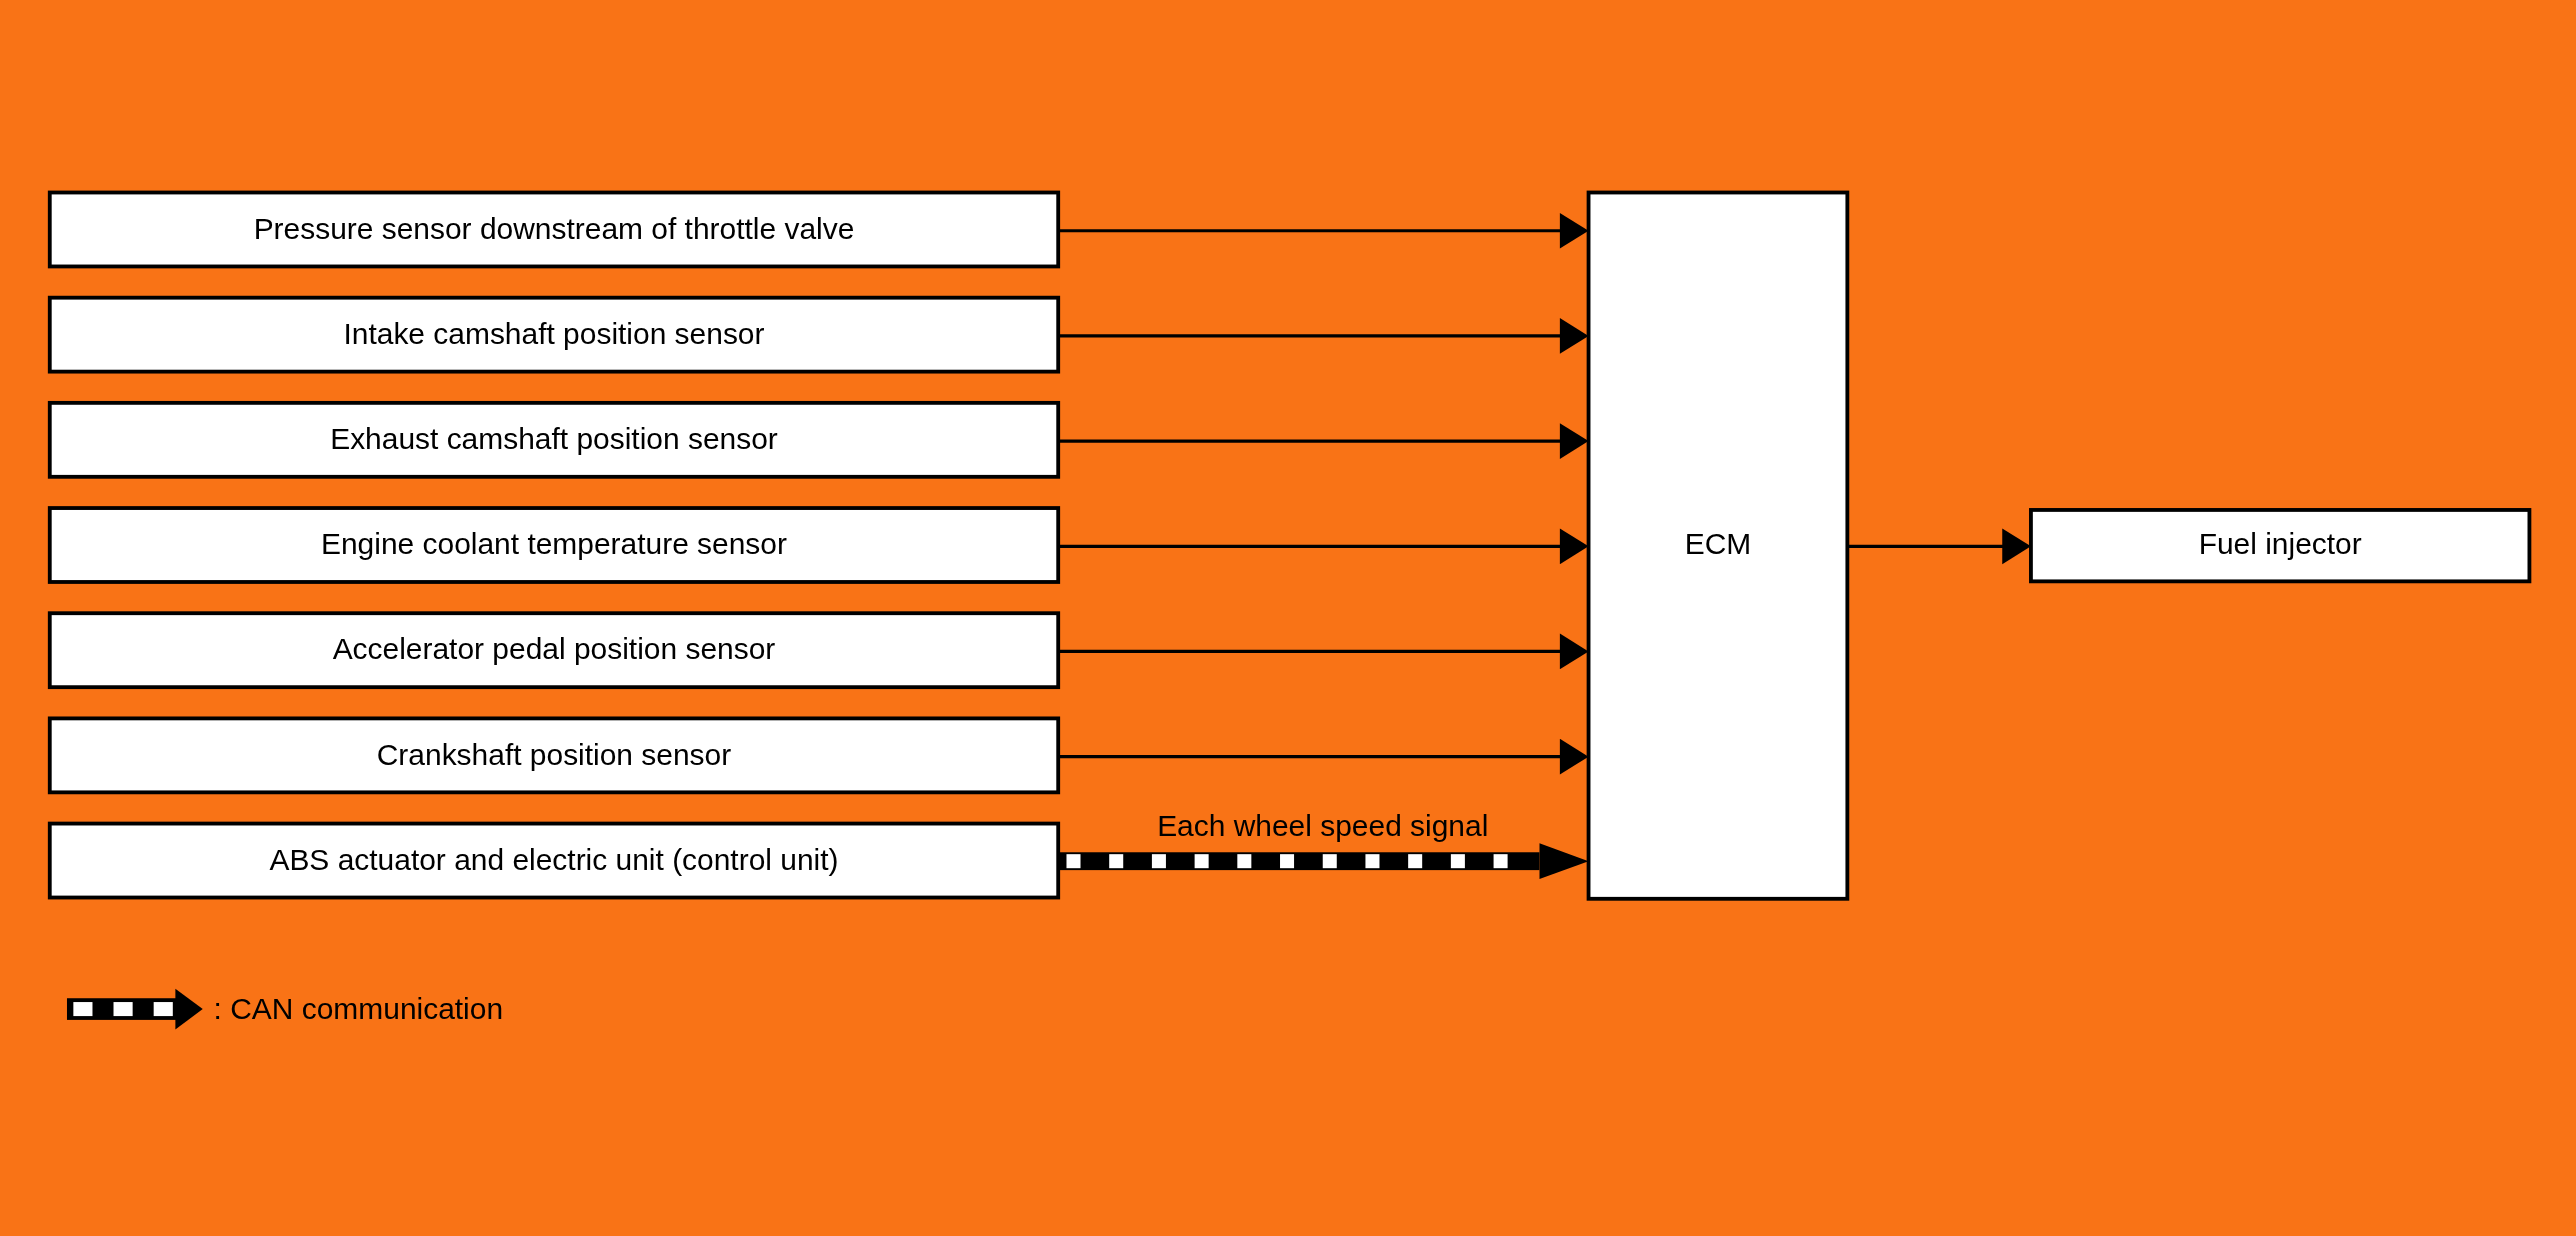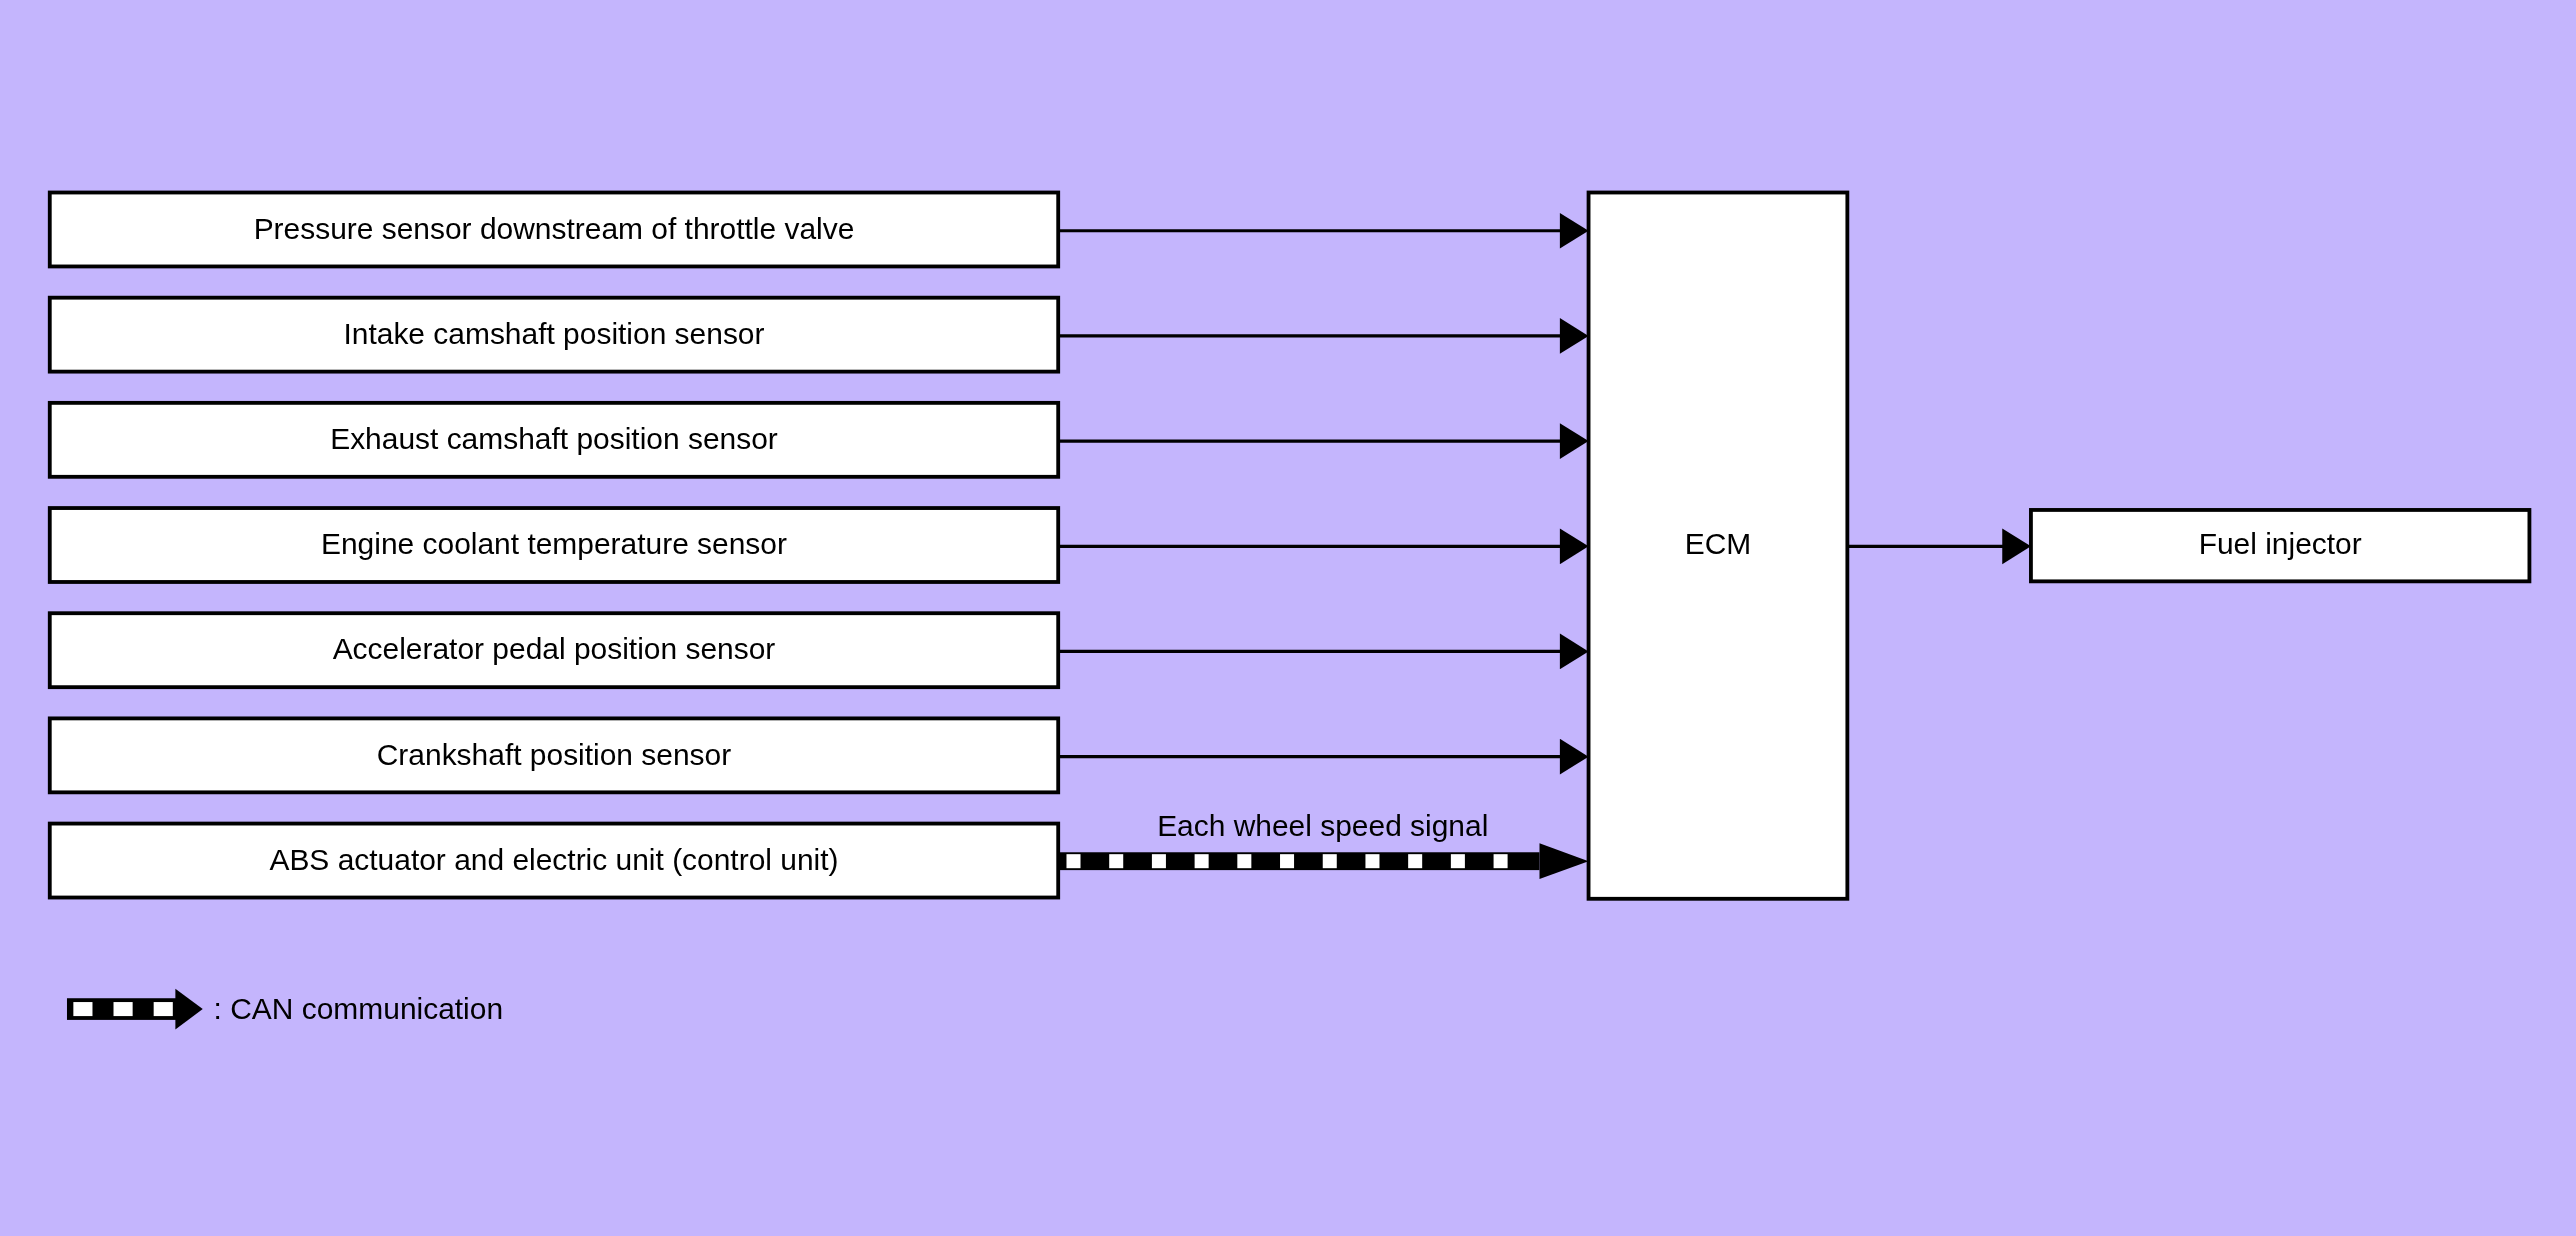--- a/index.html
+++ b/index.html
@@ -10,21 +10,21 @@
   body {
     width: 2576px;
     height: 1236px;
     font-family: "Liberation Sans", sans-serif;
     overflow: hidden;
   }
   #diagram-root {
     position: relative;
     width: 2576px;
     height: 1236px;
-    background: #c4b5fd;
+    background: #f97316;
   }
   svg.diagram-canvas {
     display: block;
     width: 2576px;
     height: 1236px;
   }
   .node-box {
     fill: #ffffff;
     stroke: #000000;
     stroke-width: 6;

